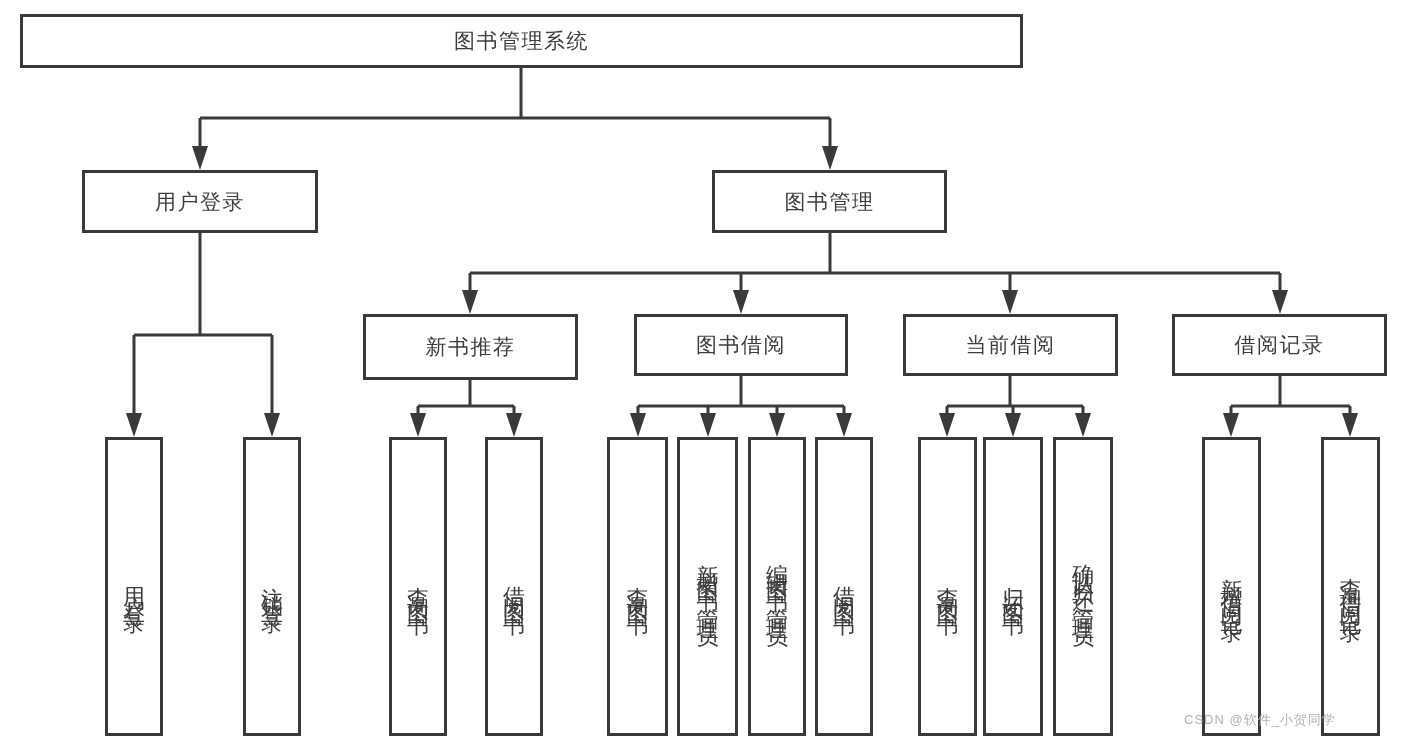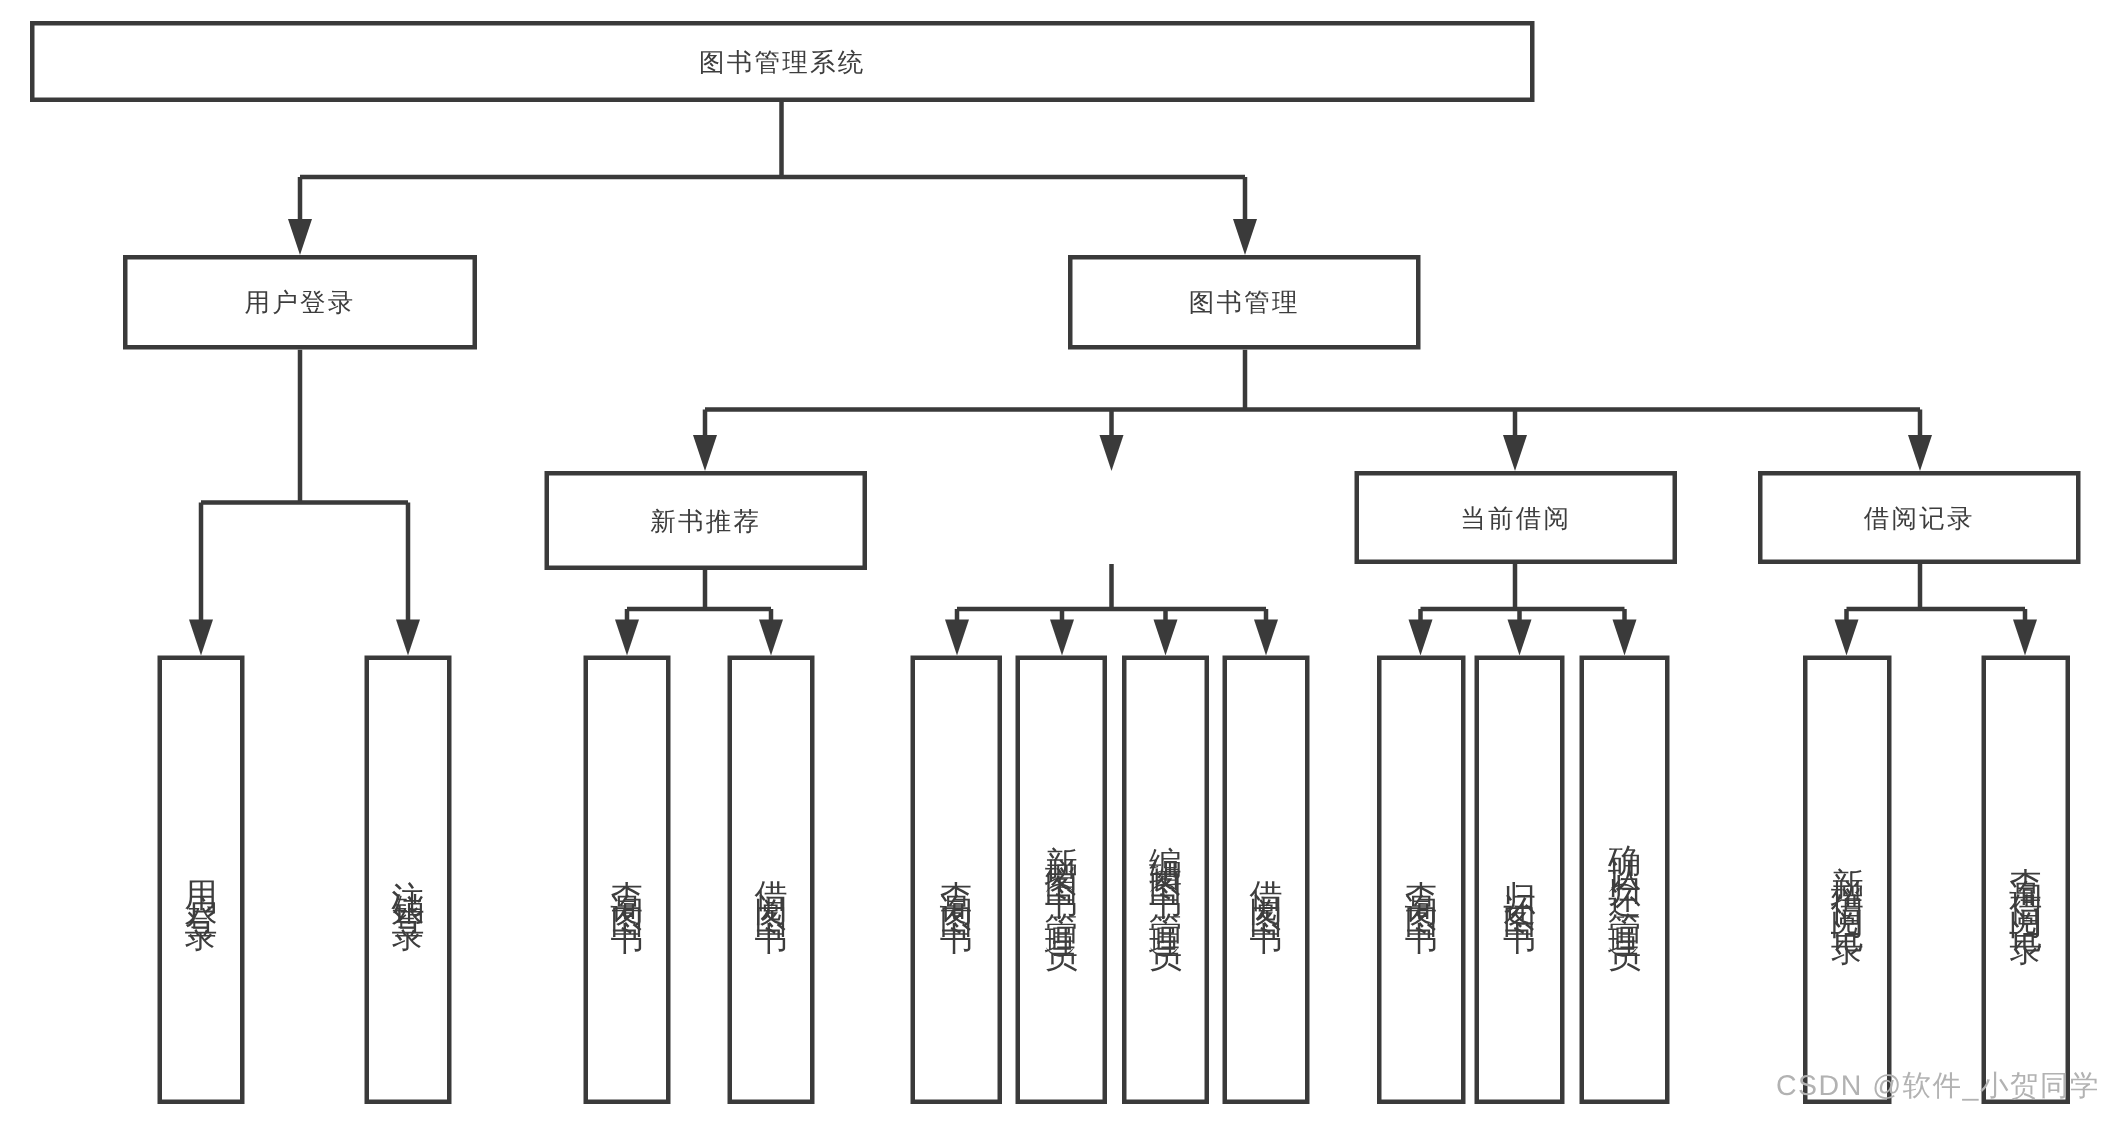--- a/index.html
+++ b/index.html
@@ -20,32 +20,32 @@
   .connectors{position:absolute;left:0;top:0;width:1405px;height:747px;}
   .connectors path{stroke:var(--line-color);stroke-width:3;fill:none;}
   .connectors polygon{fill:var(--line-color);stroke:none;}
   .node{
     position:absolute;
     box-sizing:border-box;
     background:#fff;
     border:3px solid var(--line-color);
     display:flex;align-items:center;justify-content:center;
   }
-  .hlabel{font-size:17px;letter-spacing:1.5px;white-space:nowrap;}
+  .hlabel{font-size:21px;letter-spacing:1.5px;white-space:nowrap;}
   .leaf span{
     writing-mode:vertical-rl;
     font-size:22px;
     letter-spacing:9px;
     line-height:1;
     white-space:nowrap;
   }
   .watermark{
     position:absolute;
     left:1184px;top:711px;
-    font-size:19px;
+    font-size:13px;
     letter-spacing:1px;
     color:var(--wm-color);
     white-space:nowrap;
     z-index:5;
   }
 </style>
 </head>
 <body>
 
 <div class="stage">
@@ -93,20 +93,23 @@
   <div class="node" style="left:82px;top:170px;width:236px;height:63px;">
     <span class="hlabel">用户登录</span>
   </div>
   <div class="node" style="left:712px;top:170px;width:235px;height:63px;align-items:center;">
     <span class="hlabel">图书管理</span>
   </div>
 
   <div class="node" style="left:363px;top:314px;width:215px;height:66px;">
     <span class="hlabel">新书推荐</span>
   </div>
+  <div class="node" style="left:634px;top:314px;width:214px;height:62px;">
+    <span class="hlabel">图书借阅</span>
+  </div>
   <div class="node" style="left:903px;top:314px;width:215px;height:62px;">
     <span class="hlabel">当前借阅</span>
   </div>
   <div class="node" style="left:1172px;top:314px;width:215px;height:62px;">
     <span class="hlabel">借阅记录</span>
   </div>
 
   <div class="node leaf" style="left:105px;top:437px;width:58px;height:299px;">
     <span>用户登录</span>
   </div>

